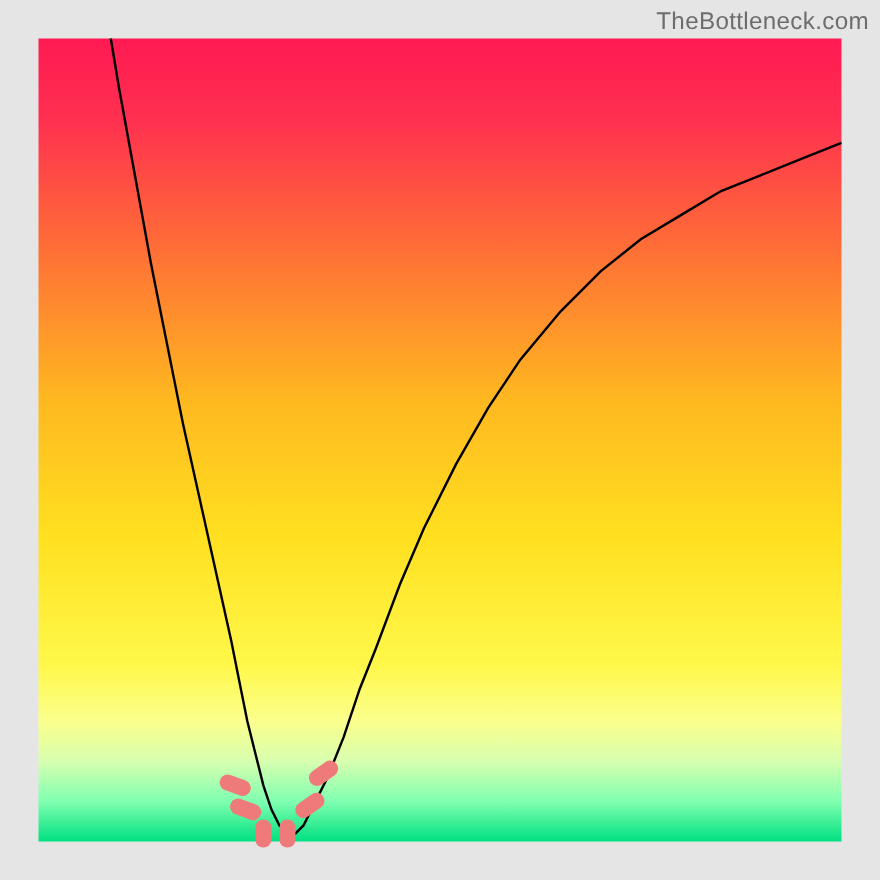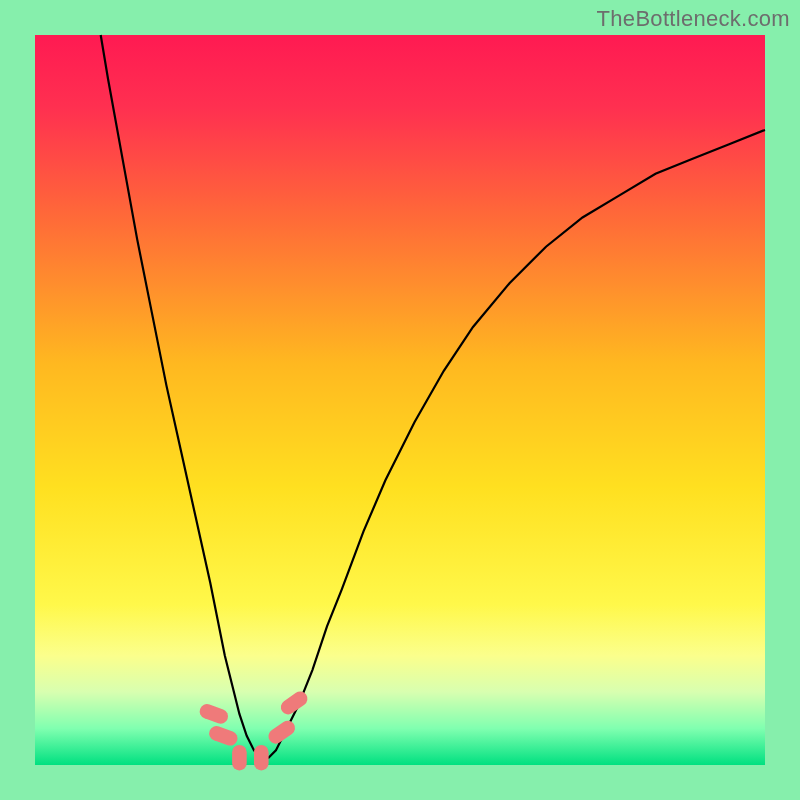--- a/index.html
+++ b/index.html
@@ -10,21 +10,21 @@
     background: #000;
     font-family: Arial, Helvetica, sans-serif;
     overflow: hidden;
   }
   .frame {
     position: absolute;
     left: 0;
     top: 0;
     width: 800px;
     height: 800px;
-    background: #86efac;
+    background: #e5e5e5;
   }
   .watermark {
     position: absolute;
     top: 6px;
     right: 10px;
     color: #6d6d6d;
     font-size: 22px;
     font-weight: 400;
     letter-spacing: 0.3px;
   }

